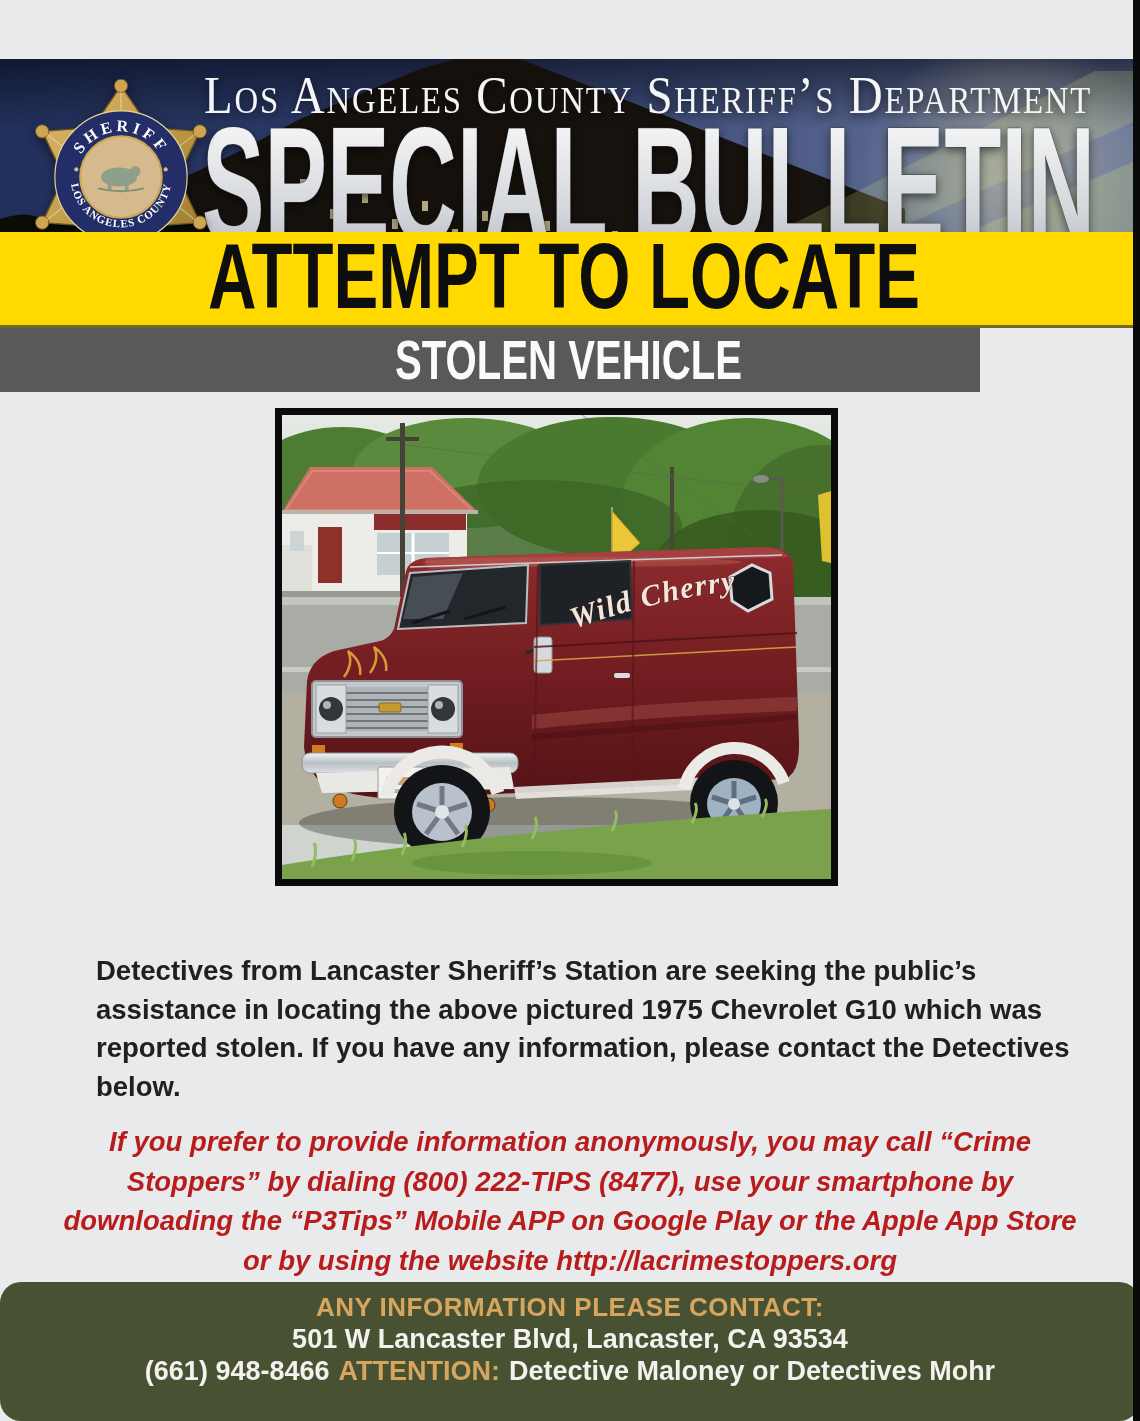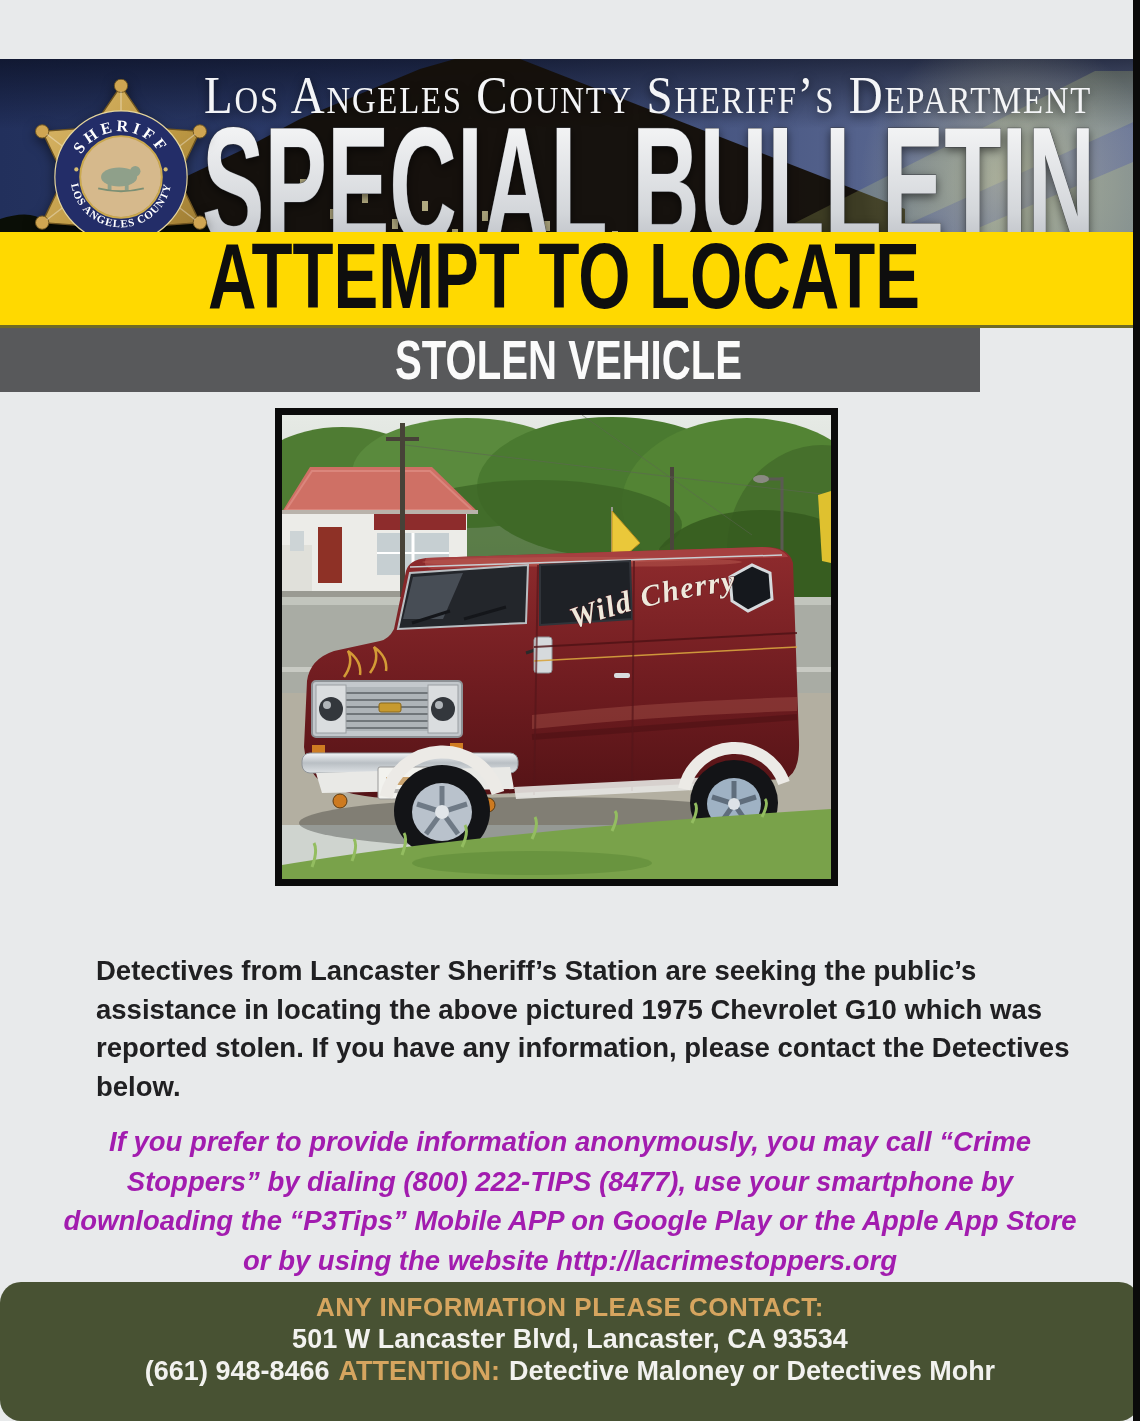--- a/index.html
+++ b/index.html
@@ -35,21 +35,21 @@
   .stolen-text{font-family:"Liberation Sans",sans-serif;font-weight:bold;fill:#fbfbfb;}
   
   .photo{position:absolute;left:275px;top:408px;width:549px;height:464px;
     border:7px solid #0b0b0b;background:#cfd4cf;}
   .wc-text{font-family:"Liberation Serif",serif;font-style:italic;font-weight:bold;
     fill:#efe9dc;stroke:#57121a;stroke-width:.8;paint-order:stroke;letter-spacing:1.5px;}
   
   .para1{position:absolute;left:68px;top:952px;width:982px;
     font-size:27.5px;font-weight:bold;color:#202022;line-height:1.4;margin-left:28px;}
   .para2{position:absolute;left:58px;top:1122px;width:1024px;text-align:center;
-    font-size:27.5px;font-weight:bold;font-style:italic;color:#a21caf;line-height:1.44;}
+    font-size:27.5px;font-weight:bold;font-style:italic;color:#b91c1c;line-height:1.44;}
   
   .footer{position:absolute;left:0;top:1282px;width:1140px;height:139px;
     background:#485233;display:flex;flex-direction:column;align-items:center;
     padding-top:9px;box-sizing:border-box;border-radius:21px;}
   .footer .f-head{color:#d6a55f;font-size:26px;font-weight:bold;letter-spacing:.5px;line-height:32px;}
   .footer .f-line{color:#f2f2ef;font-size:27px;font-weight:bold;line-height:32px;}
   .footer .f-mixed{display:flex;gap:9px;align-items:center;}
   .footer .f-gold{color:#d6a55f;font-size:27px;font-weight:bold;line-height:32px;}
   
   .right-strip{position:absolute;right:0;top:0;width:7px;height:1421px;background:#0a0a0a;z-index:50;}

